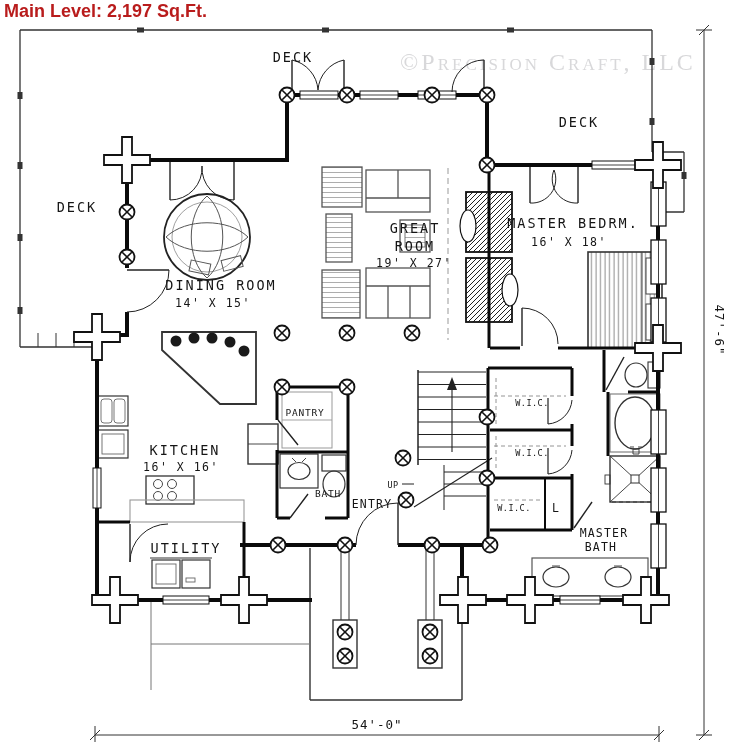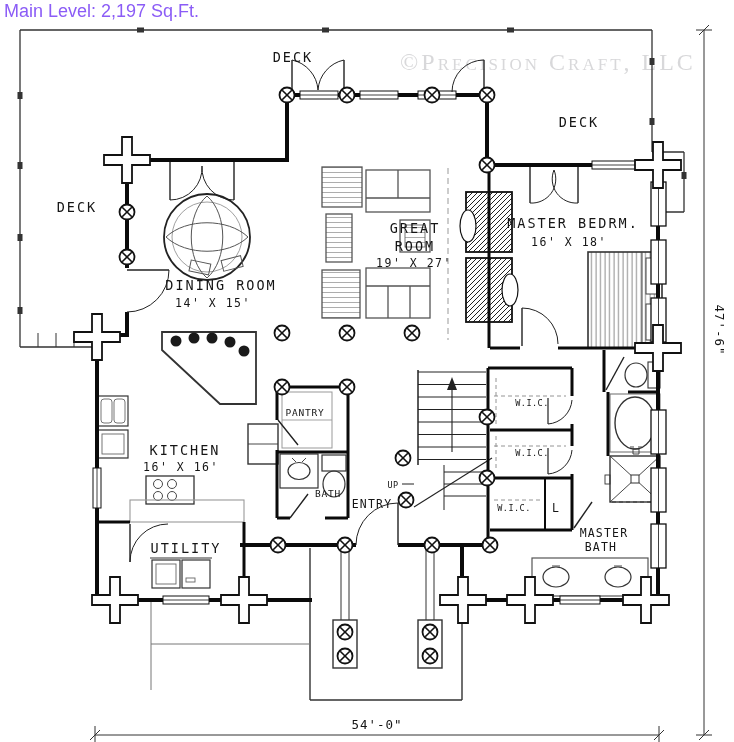--- a/index.html
+++ b/index.html
@@ -1,19 +1,19 @@
 <!DOCTYPE html>
 <html><head>
 <meta charset="utf-8">
 <style>
   html,body{margin:0;padding:0;background:#fff;}
   .sheet{position:relative;width:734px;height:742px;background:#ffffff;overflow:hidden;
          font-family:"Liberation Sans",sans-serif;}
-  .sheet-title{position:absolute;left:4px;top:1px;font-size:18px;font-weight:400;
-               color:#8b5cf6;letter-spacing:0px;}
+  .sheet-title{position:absolute;left:4px;top:1px;font-size:18px;font-weight:700;
+               color:#b91c1c;letter-spacing:0px;}
   svg{position:absolute;left:0;top:0;}
   .lbl{font-family:"DejaVu Sans Mono",monospace;font-size:13.5px;letter-spacing:2px;fill:#151515;text-anchor:middle;}
   .dims{font-family:"DejaVu Sans Mono",monospace;font-size:11.5px;letter-spacing:1.5px;fill:#151515;text-anchor:middle;}
   .lbl-md{font-family:"DejaVu Sans Mono",monospace;font-size:11.5px;letter-spacing:1.2px;fill:#151515;text-anchor:middle;}
   .lbl-sm{font-family:"DejaVu Sans Mono",monospace;font-size:9.5px;letter-spacing:0.8px;fill:#151515;text-anchor:middle;}
   .lbl-xs{font-family:"DejaVu Sans Mono",monospace;font-size:8.5px;letter-spacing:0.5px;fill:#151515;text-anchor:middle;}
   .dimtxt{font-family:"DejaVu Sans Mono",monospace;font-size:12.5px;letter-spacing:1px;fill:#151515;text-anchor:middle;}
   .wm{font-family:"Liberation Serif",serif;font-variant:small-caps;font-size:24px;
       letter-spacing:3px;fill:#d8d8da;text-anchor:middle;}
 </style>

